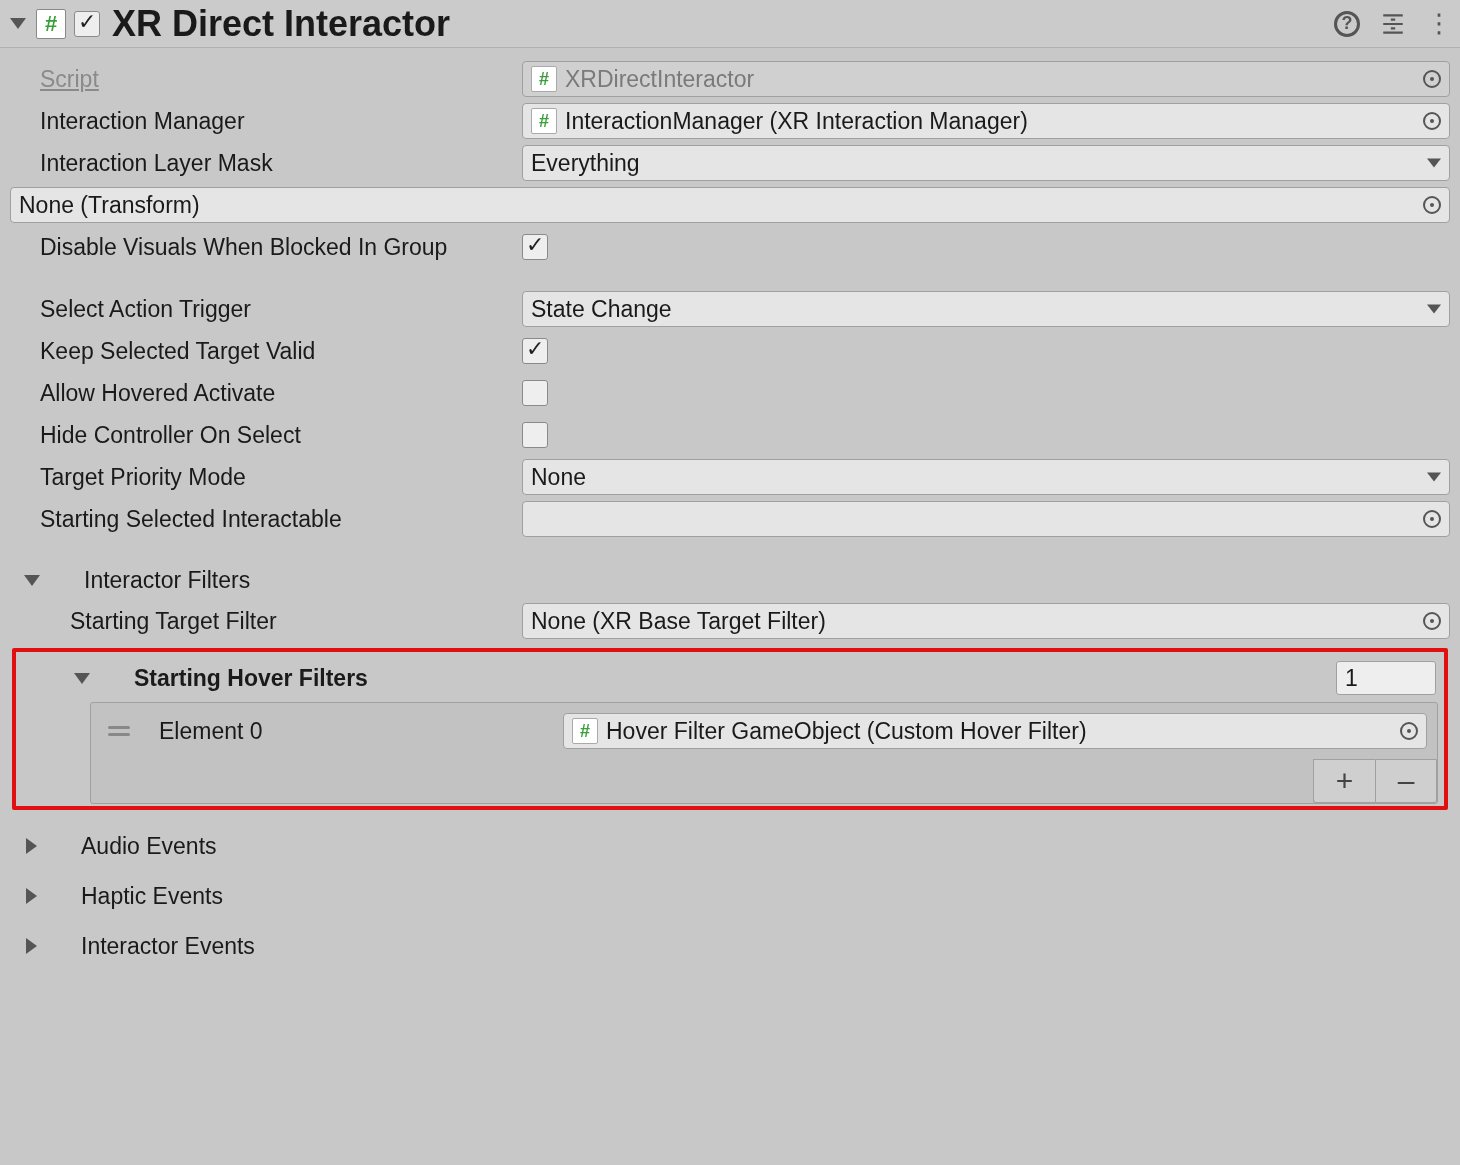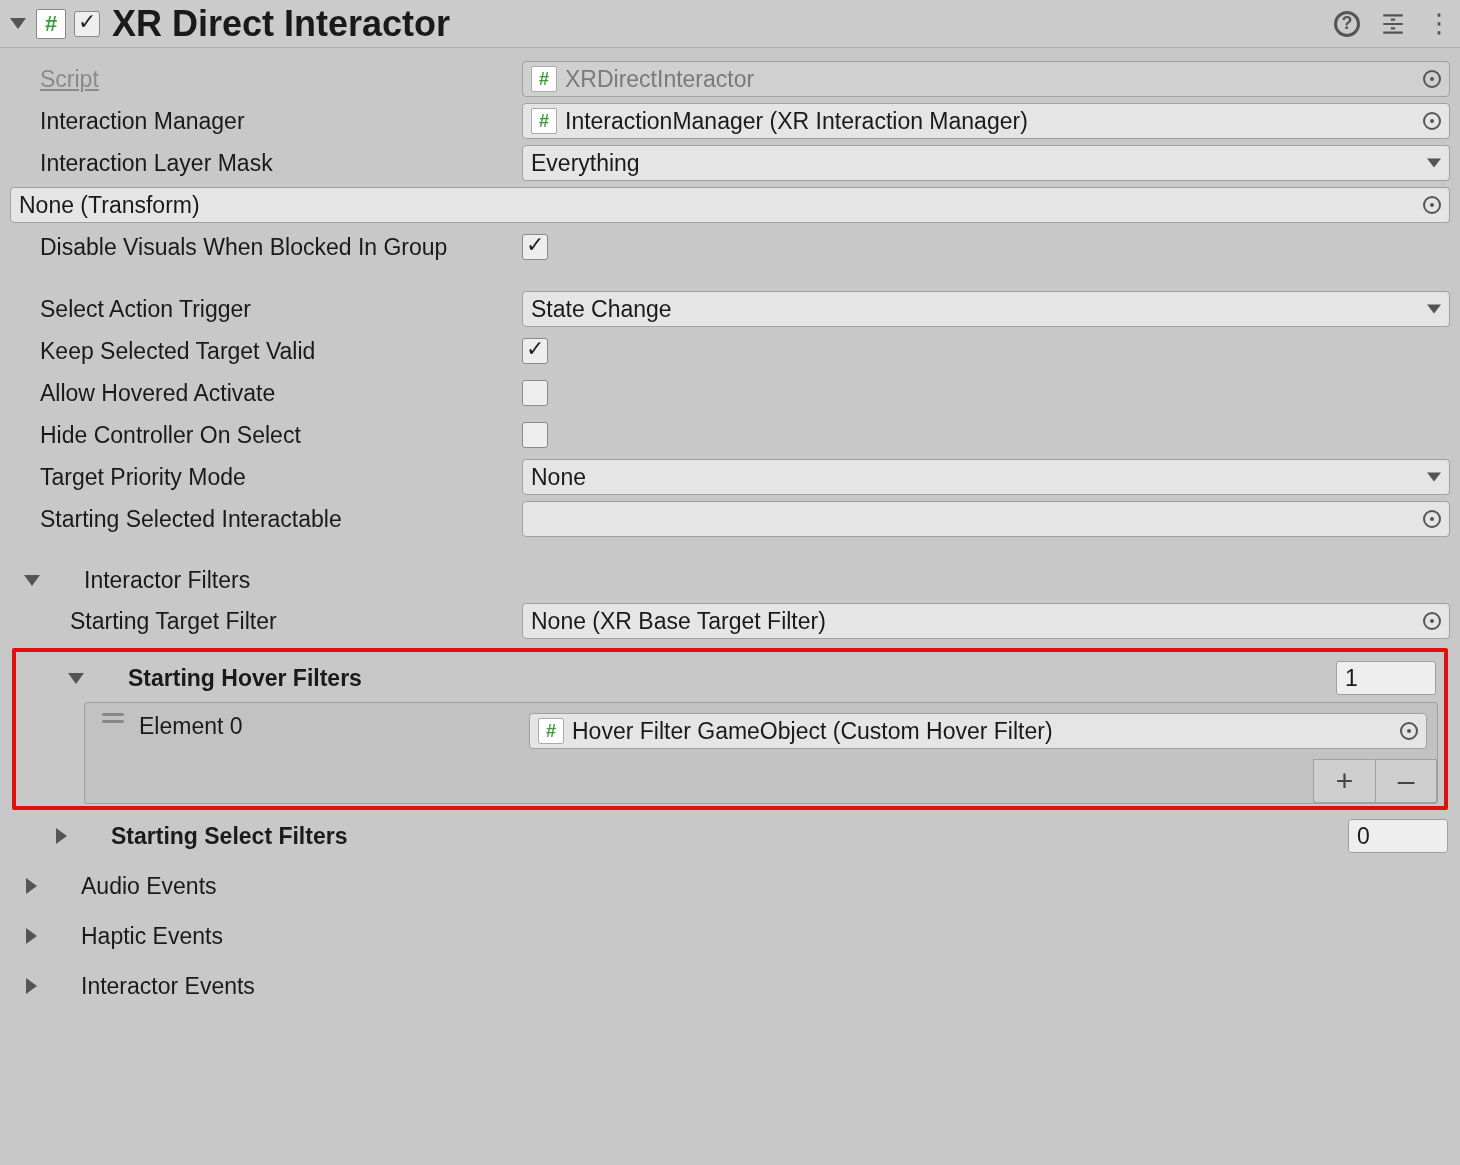--- a/index.html
+++ b/index.html
@@ -149,34 +149,34 @@
     margin-right:2px;
   }
   .indent1{ padding-left:46px !important; }
   .indent2 .label{ padding-left:60px; }
 
   
   .highlight{
     border:4px solid #e01010;
     border-radius:2px;
     margin:6px 2px 6px 2px;
-    padding:6px 6px 2px 6px;
+    padding:6px 6px 2px 12px;
   }
 
   
   .list-block{
     margin:4px 0 0 62px;
     border:1px solid #a0a0a0;
     border-radius:3px;
     background:#c2c2c2;
   }
   .list-row{
-    display:flex; align-items:flex-start;
+    display:flex; align-items:center;
     padding:10px 10px;
-    gap:14px;
+    gap:28px;
   }
   .drag-handle{
     display:flex; flex-direction:column; gap:4px;
     width:24px; align-items:center;
     cursor:grab;
     margin-left:6px;
   }
   .drag-handle div{ width:22px;height:3px;background:#888;border-radius:2px; }
   .list-row .el-label{ width:376px; }
   .list-row .fld{ flex:1; }
@@ -341,27 +341,20 @@
           <div class="btn-pm">
               <span>+</span>
             </div>
           <div class="btn-pm">
               <span>–</span>
             </div>
         </div>
       </div>
     </div>
 
-    <div class="sub-fold bold closed" style="padding-left:44px;">
-      <div class="tri"></div>
-      <div class="lbl">Starting Select Filters</div>
-      <div class="count-box">
-        <span>0</span>
-      </div>
-    </div>
 
     <div class="section-gap"></div>
 
     <div class="sub-fold closed">
       <div class="tri"></div>
       <div class="lbl">Audio Events</div>
     </div>
     <div class="section-gap"></div>
 
     <div class="sub-fold closed">

